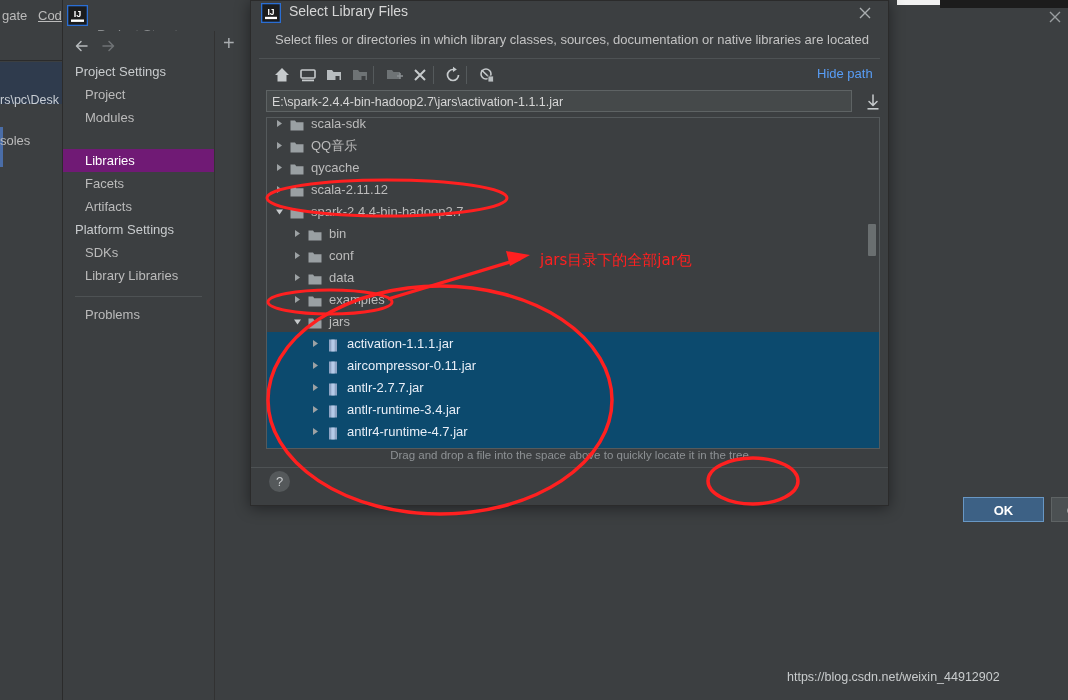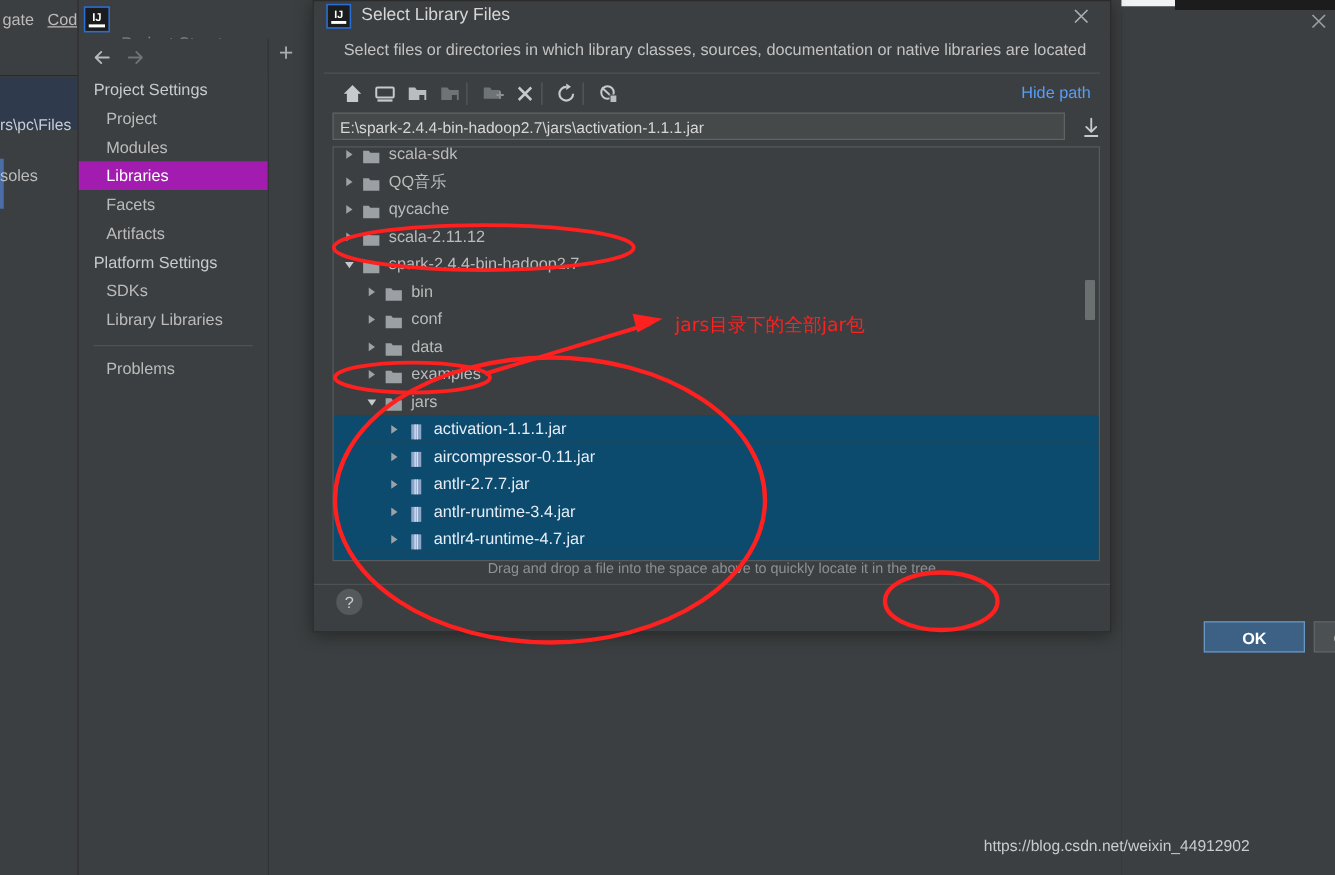--- a/index.html
+++ b/index.html
@@ -34,21 +34,21 @@
   #ps-titlebar{position:absolute;left:0;top:0;width:834px;height:31px;background:#3c3f41;}
   #ps-title-icon{position:absolute;left:4px;top:5px;width:21px;height:21px;}
   #ps-title-text{position:absolute;left:34px;top:7px;font-size:13.5px;color:#8a8d8f;margin-top:20px;}
   #ps-navbar{position:absolute;left:0;top:31px;width:834px;height:29px;background:#3c3f41;}
   .ps-nav-arrow{position:absolute;top:6px;width:18px;height:18px;}
   #ps-plus{position:absolute;left:160px;top:33px;font-size:20px;color:#a9adb0;line-height:1;}
   #ps-divider-v{position:absolute;left:151px;top:31px;width:1px;height:669px;background:#323232;}
   #ps-sidebar{position:absolute;left:0;top:60px;width:151px;height:640px;background:#3c3f41;}
   .ps-group{font-weight:normal;color:#c8cbcd;font-size:13px;padding:4px 0 4px 12px;}
   .ps-item{color:#bbbbbb;font-size:13px;padding:4px 0 4px 22px;cursor:default;}
-  .ps-item.selected{background:#a21caf;color:#ffffff;}
+  .ps-item.selected{background:#701a75;color:#ffffff;margin-top:20px;}
   .ps-sep{height:1px;background:#4e5254;margin:9px 12px 6px 12px;}
 
   
   #dialog{
     position:absolute;left:250px;top:0;width:637px;height:504px;
     background:#3c3f41;border:1px solid #2b2b2b;
     box-shadow:0 2px 14px rgba(0,0,0,.45);
   }
   #dlg-titlebar{position:absolute;left:0;top:0;width:637px;height:26px;}
   #dlg-title-icon{position:absolute;left:10px;top:2px;width:20px;height:20px;}
@@ -106,21 +106,21 @@
 <body>
 
 <div id="ide-background">
   <div id="ide-menubar">
     <span class="menu-item" style="left:2px;">gate</span>
     <span class="menu-item menu-underline" style="left:38px;">Cod</span>
   </div>
   <div id="ide-toolstrip"></div>
   <div id="ide-editor-tab"></div>
   <div id="ide-blue-strip"></div>
-  <div id="ide-path-text">rs\pc\Files</div>
+  <div id="ide-path-text">rs\pc\Desk</div>
   <div id="ide-console-text">soles</div>
   <div id="ide-top-whitebar"></div>
   <div id="ide-right-black"></div>
   <div id="ide-right-panel"></div>
   <div id="ide-right-close">
     <svg width="18" height="18" viewBox="0 0 18 18">
         <path d="M4 4 L14 14 M14 4 L4 14" stroke="#9a9ea0" stroke-width="1.4" fill="none"></path>
       </svg>
   </div>
 </div>

